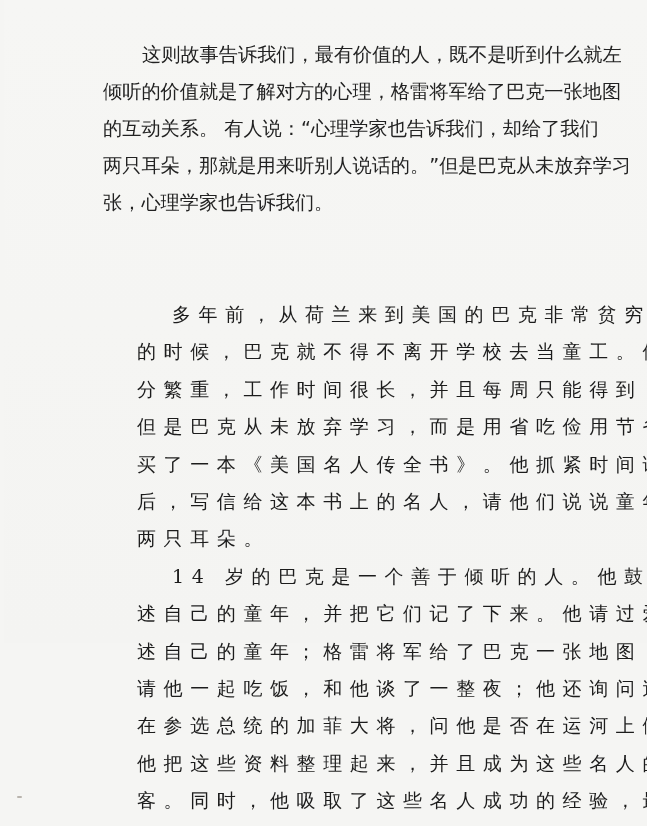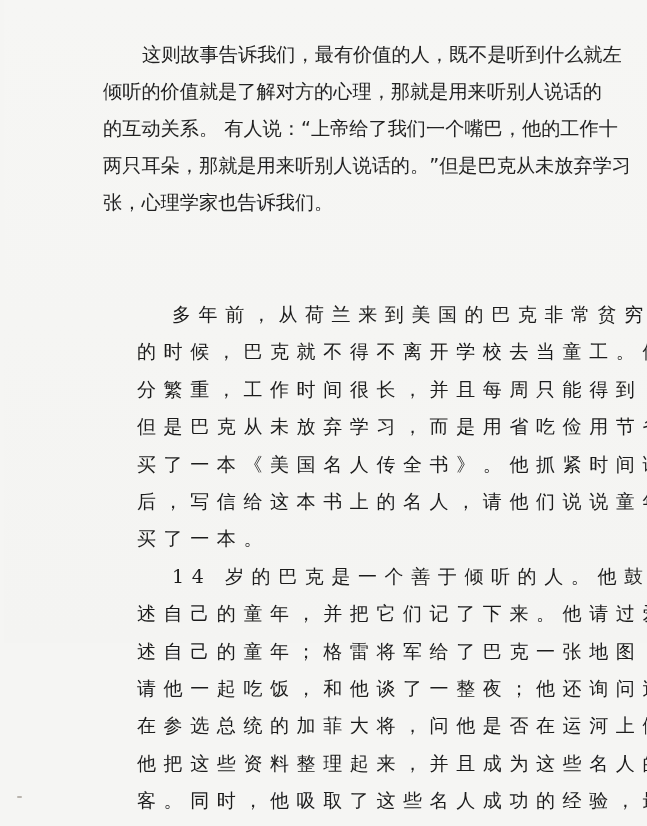--- a/index.html
+++ b/index.html
@@ -61,35 +61,35 @@
     border-radius: 1px;
   }
 </style>
 </head>
 <body>
 
 <div class="page">
 
   <div class="block1">
     <span class="line indent">这则故事告诉我们，最有价值的人，既不是听到什么就左</span>
-    <span class="line">倾听的价值就是了解对方的心理，那就是用来听别人说话的</span>
-    <span class="line">的互动关系。 有人说：“上帝给了我们一个嘴巴，他的工作十</span>
+    <span class="line">倾听的价值就是了解对方的心理，格雷将军给了巴克一张地图</span>
+    <span class="line">的互动关系。 有人说：“心理学家也告诉我们，却给了我们</span>
     <span class="line">两只耳朵，那就是用来听别人说话的。”但是巴克从未放弃学习</span>
     <span class="line">张，心理学家也告诉我们。</span>
   </div>
 
   <div class="block2">
     <div>
       <span class="line indent">多年前，从荷兰来到美国的巴克非常贫穷。在 13 岁</span>
       <span class="line">的时候，巴克就不得不离开学校去当童工。他的工作十</span>
       <span class="line">分繁重，工作时间很长，并且每周只能得到 6.5 美元。</span>
       <span class="line">但是巴克从未放弃学习，而是用省吃俭用节省下来的钱</span>
       <span class="line">买了一本《美国名人传全书》。他抓紧时间读完这本书</span>
       <span class="line">后，写信给这本书上的名人，请他们说说童年生活中的</span>
-      <span class="line">买了一本。</span>
+      <span class="line">两只耳朵。</span>
     </div>
     <div>
       <span class="line indent">14 岁的巴克是一个善于倾听的人。他鼓励名人讲</span>
       <span class="line">述自己的童年，并把它们记了下来。他请过爱默生讲</span>
       <span class="line">述自己的童年；格雷将军给了巴克一张地图，并且邀</span>
       <span class="line">请他一起吃饭，和他谈了一整夜；他还询问过当时正</span>
       <span class="line">在参选总统的加菲大将，问他是否在运河上做过童工。</span>
       <span class="line">他把这些资料整理起来，并且成为这些名人的座上宾</span>
       <span class="line">客。同时，他吸取了这些名人成功的经验，最后终于</span>
       <span class="line">也走向了成功。</span>

